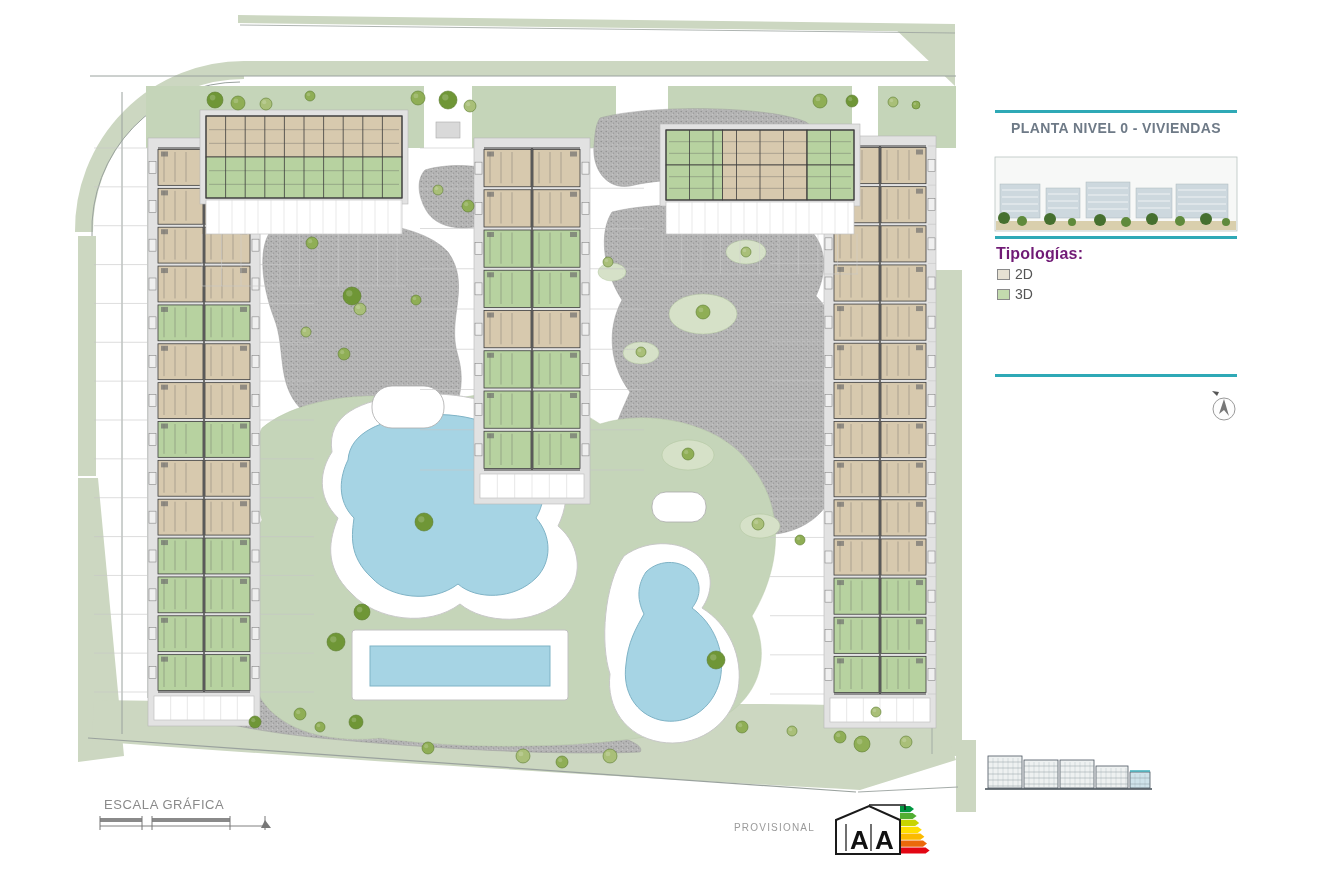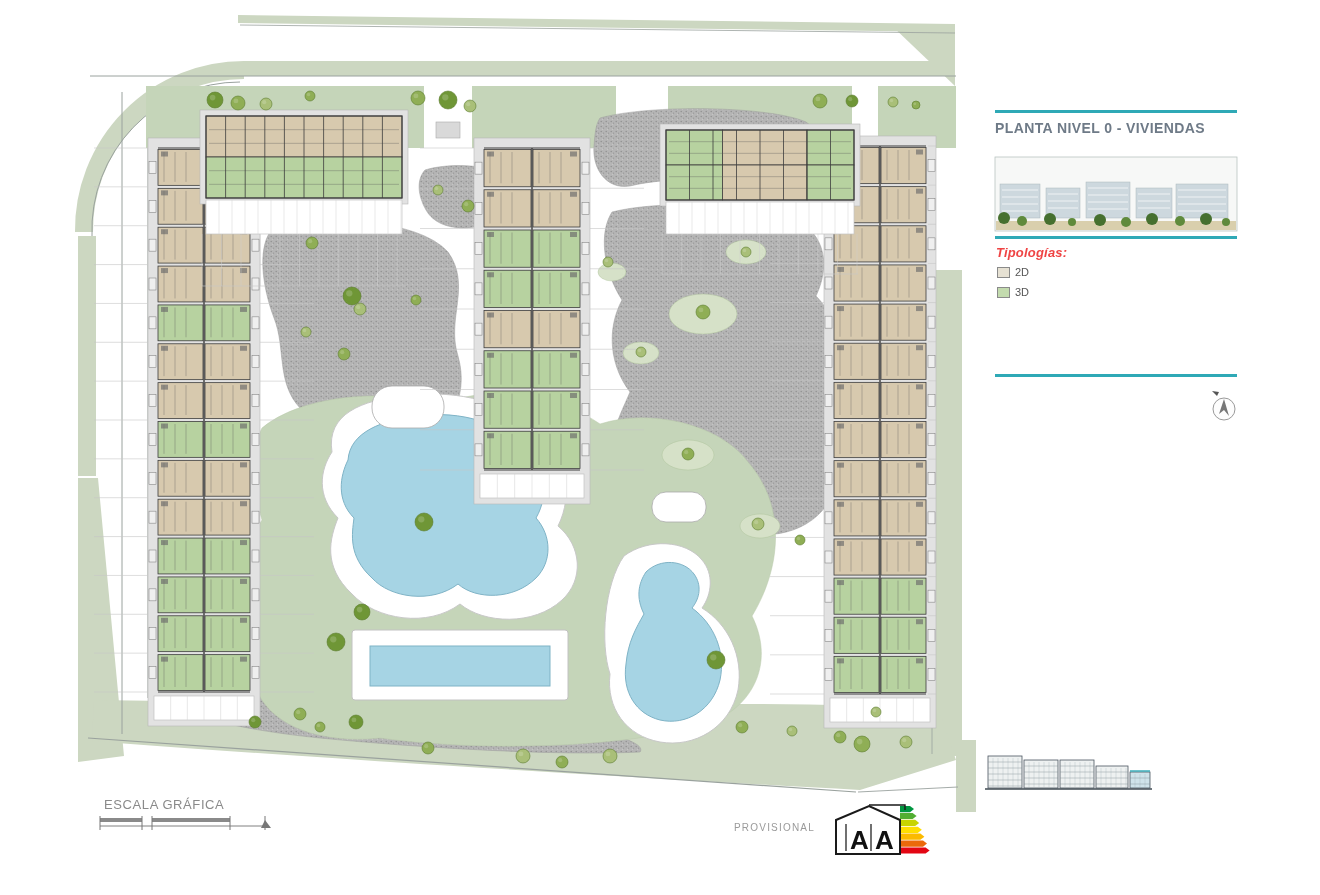--- a/index.html
+++ b/index.html
@@ -1,25 +1,25 @@
 <!DOCTYPE html>
 <html><head>
 <meta charset="utf-8">
 <style>
   html,body{margin:0;padding:0;background:#fff;}
   .sheet{position:relative;width:1320px;height:895px;background:#fff;overflow:hidden;
          font-family:"Liberation Sans",sans-serif;}
   svg#gfx{position:absolute;left:0;top:0;width:1320px;height:895px;}
   .txt{position:absolute;white-space:nowrap;}
-  .title{font-size:14px;font-weight:600;letter-spacing:.4px;color:#6e7a87;}
+  .title{font-size:14px;font-weight:600;letter-spacing:.4px;color:#6e7a87;margin-left:16px;}
   .rule{position:absolute;height:3px;background:#2fa9b6;}
-  .legend-title{font-size:13px;font-weight:700;color:#ef4444;letter-spacing:.2px;font-style:italic;}
+  .legend-title{font-size:16px;font-weight:700;color:#701a75;letter-spacing:.2px;}
   .legend-item{position:absolute;display:flex;align-items:center;gap:5px;}
   .legend-item .swatch{display:inline-block;width:11px;height:9px;border:1px solid #8a8a8a;}
-  .legend-item .lab{font-size:11px;color:#555;}
+  .legend-item .lab{font-size:14px;color:#555;}
   .small-gray{font-size:13px;color:#8a8a8a;letter-spacing:.6px;}
   .provisional{font-size:10px;color:#9a9a9a;letter-spacing:1.2px;}
   svg text{font-family:"Liberation Sans",sans-serif;}
 </style>
 </head>
 <body>
 
 <div class="sheet">
 
   <svg id="gfx" viewBox="0 0 1320 895">

